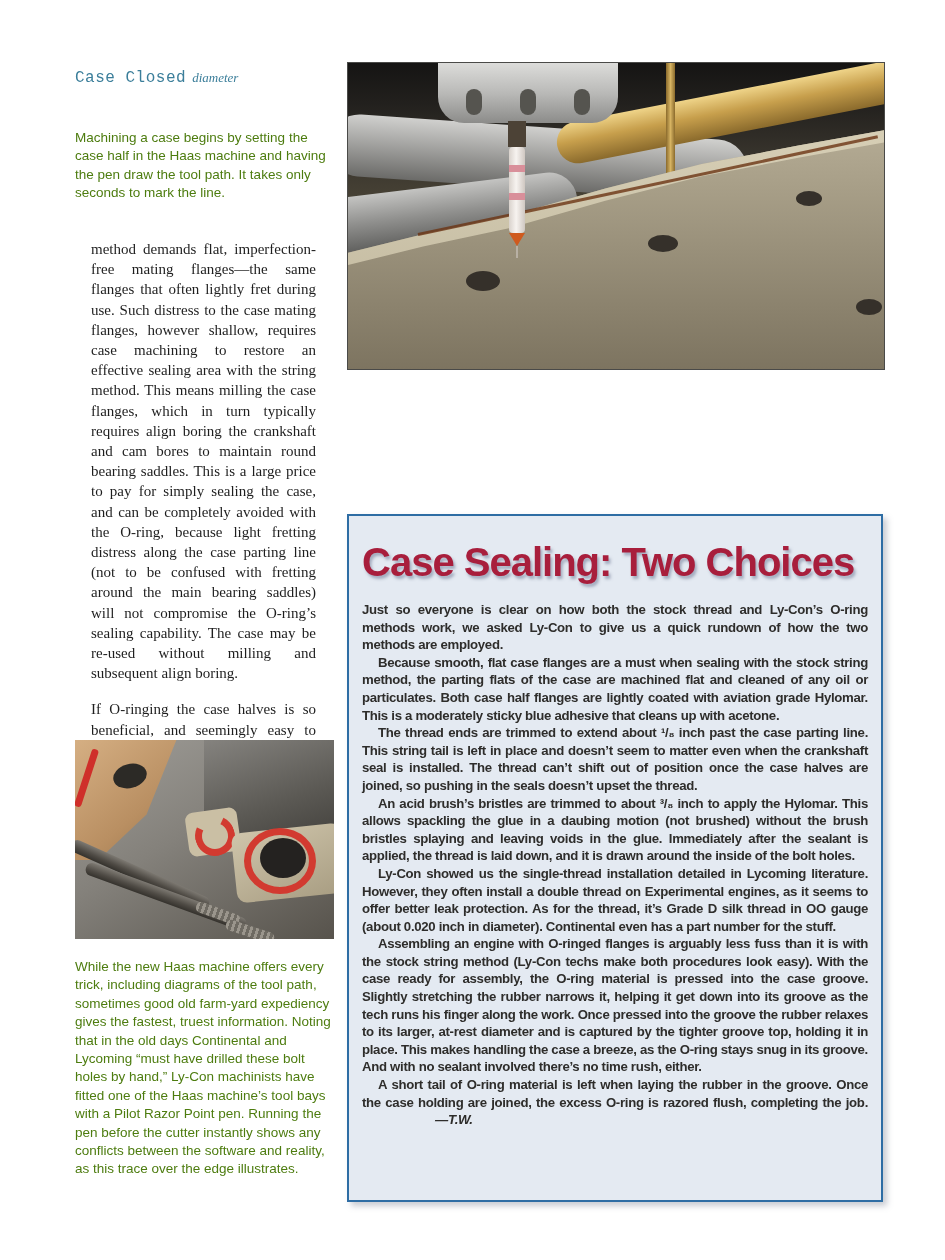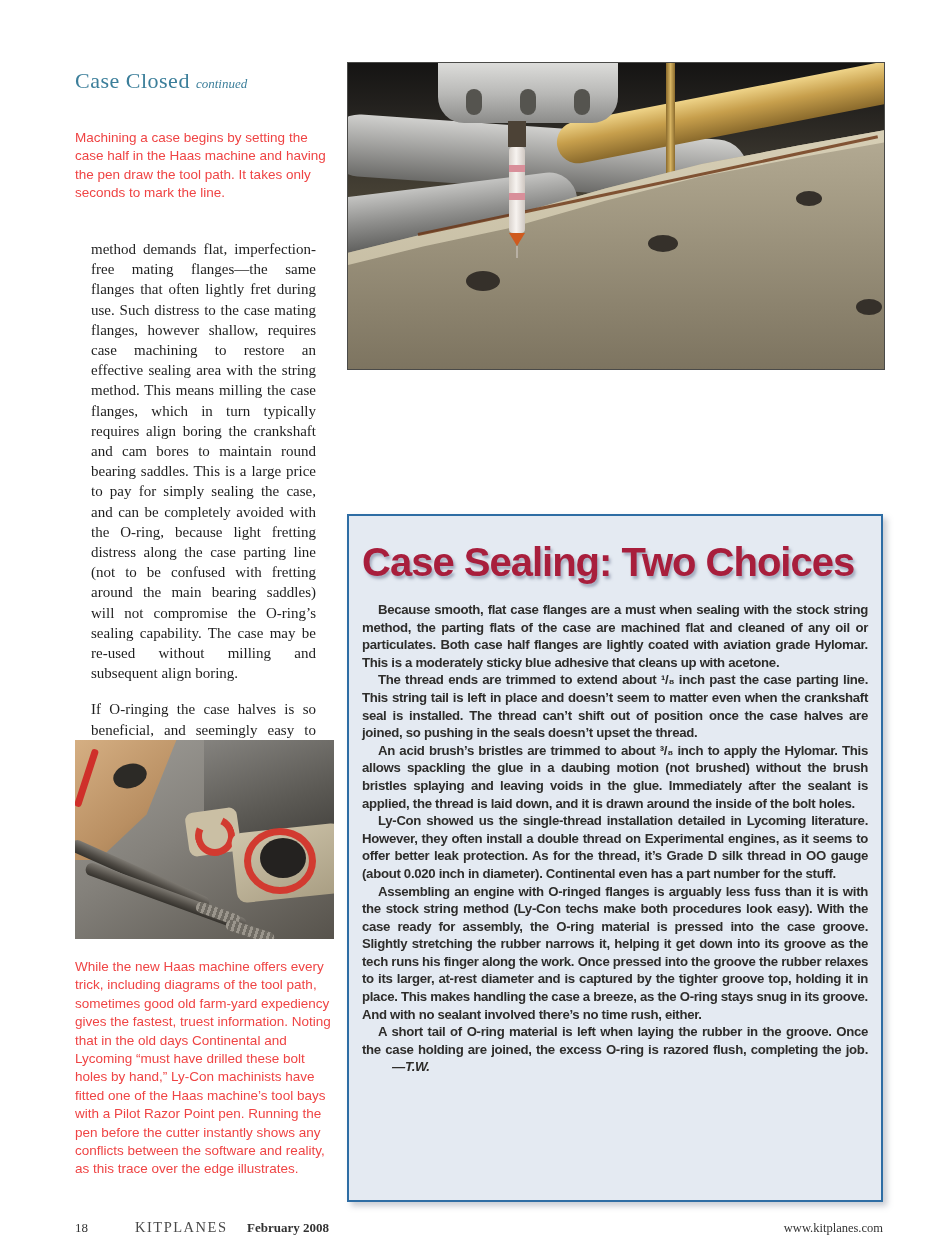--- a/index.html
+++ b/index.html
@@ -2,26 +2,26 @@
 <html><head>
 <meta charset="utf-8">
 <style>
   html,body{margin:0;padding:0;background:#ffffff;}
   .page{
     position:relative;width:945px;height:1260px;background:#ffffff;
     font-family:"Liberation Serif",serif;color:#222;overflow:hidden;
   }
   
   .kicker{position:absolute;left:75px;top:68px;color:#3b7e9a;}
-  .kicker .title{font-family:Liberation Serif, serif;font-size:22px;letter-spacing:.5px;}
+  .kicker .title{font-family:Liberation Mono, monospace;font-size:16px;letter-spacing:.5px;}
   .kicker .cont{font-style:italic;font-size:13px;margin-left:6px;}
   
   .caption{
     position:absolute;font-family:"Liberation Sans",sans-serif;
-    color:#ef4444;font-size:13.5px;line-height:18.4px;font-weight:normal;
+    color:#4d7c0f;font-size:13.5px;line-height:18.4px;font-weight:normal;
   }
   .caption-top{left:75px;top:129px;width:252px;}
   .caption-bottom{left:75px;top:958px;width:260px;}
   
   .bodycol{
     position:absolute;font-size:15px;line-height:20.2px;text-align:justify;
     color:#1e1e1e;
   }
   .col-left{left:75px;top:223px;width:257px;}
   .col-mid{left:347px;top:378px;width:257px;}
@@ -99,35 +99,35 @@
     font-family:"Liberation Sans",sans-serif;font-weight:bold;font-size:40px;letter-spacing:-1px;
     color:#a81e3c;text-align:left;margin:14px 0 16px 0;
     text-shadow:2px 3px 3px rgba(100,110,140,.5);
   }
   .sidebar-text{
     font-family:"Liberation Sans",sans-serif;font-weight:bold;font-size:13.2px;
     letter-spacing:-0.3px;line-height:17.6px;color:#2e2d2b;text-align:justify;
   }
   .sidebar-text p{margin:0;}
   .sidebar-text p.ind{text-indent:16px;}
-  .attribution{font-style:italic;margin-left:30px;}
+  .attribution{font-style:italic;margin-left:73px;}
   
   .footer{position:absolute;left:0;top:1216px;width:945px;height:30px;font-size:13px;color:#333;}
   .footer .pnum{position:absolute;left:75px;top:4px;}
   .footer .mag{position:absolute;left:135px;top:3px;font-size:14.5px;letter-spacing:1.5px;color:#4a4a4a;}
   .footer .issue{position:absolute;left:247px;top:4px;font-weight:bold;}
   .footer .site{position:absolute;right:62px;top:5px;font-size:12.5px;}
 </style>
 </head>
 <body>
 
 <div class="page">
 
   <div class="kicker">
-    <span class="title">Case Closed</span><span class="cont">continued</span>
+    <span class="title">Case Closed</span><span class="cont">diameter</span>
   </div>
 
   <div class="caption caption-top">Machining a case begins by setting the case half in the Haas machine and having the pen draw the tool path. It takes only seconds to mark the line.</div>
 
   <div class="photo1">
     <div class="gray-tube1"></div>
     <div class="gray-tube2"></div>
     <div class="gold-tube"></div>
     <div class="gold-rod"></div>
     <div class="case-body"></div>
@@ -154,20 +154,21 @@
   <div class="bodycol col-left">
     <p>method demands flat, imperfection-free mating flanges—the same flanges that often lightly fret during use. Such distress to the case mating flanges, however shallow, requires case machining to restore an effective sealing area with the string method. This means milling the case flanges, which in turn typically requires align boring the crankshaft and cam bores to maintain round bearing saddles. This is a large price to pay for simply sealing the case, and can be completely avoided with the O-ring, because light fretting distress along the case parting line (not to be confused with fretting around the main bearing saddles) will not compromise the O-ring’s sealing capability. The case may be re-used without milling and subsequent align boring.</p>
     <p>If O-ringing the case halves is so beneficial, and seemingly easy to execute, how apply it hasn’t been around for years?</p>
   </div>
 
 
 
   <div class="sidebar">
     <div class="sidebar-title">Case Sealing: Two Choices</div>
     <div class="sidebar-text">
+      <p>Just so everyone is clear on how both the stock thread and Ly-Con’s O-ring methods work, we asked Ly-Con to give us a quick rundown of how the two methods are employed.</p>
       <p class="ind">Because smooth, flat case flanges are a must when sealing with the stock string method, the parting flats of the case are machined flat and cleaned of any oil or particulates. Both case half flanges are lightly coated with aviation grade Hylomar. This is a moderately sticky blue adhesive that cleans up with acetone.</p>
       <p class="ind">The thread ends are trimmed to extend about ¹/₈ inch past the case parting line. This string tail is left in place and doesn’t seem to matter even when the crankshaft seal is installed. The thread can’t shift out of position once the case halves are joined, so pushing in the seals doesn’t upset the thread.</p>
       <p class="ind">An acid brush’s bristles are trimmed to about ³/₈ inch to apply the Hylomar. This allows spackling the glue in a daubing motion (not brushed) without the brush bristles splaying and leaving voids in the glue. Immediately after the sealant is applied, the thread is laid down, and it is drawn around the inside of the bolt holes.</p>
       <p class="ind">Ly-Con showed us the single-thread installation detailed in Lycoming literature. However, they often install a double thread on Experimental engines, as it seems to offer better leak protection. As for the thread, it’s Grade D silk thread in OO gauge (about 0.020 inch in diameter). Continental even has a part number for the stuff.</p>
       <p class="ind">Assembling an engine with O-ringed flanges is arguably less fuss than it is with the stock string method (Ly-Con techs make both procedures look easy). With the case ready for assembly, the O-ring material is pressed into the case groove. Slightly stretching the rubber narrows it, helping it get down into its groove as the tech runs his finger along the work. Once pressed into the groove the rubber relaxes to its larger, at-rest diameter and is captured by the tighter groove top, holding it in place. This makes handling the case a breeze, as the O-ring stays snug in its groove. And with no sealant involved there’s no time rush, either.</p>
       <p class="ind"><span>A short tail of O-ring material is left when laying the rubber in the groove. Once the case holding are joined, the excess O-ring is razored flush, completing the job.</span><span class="attribution">—T.W.</span></p>
     </div>
   </div>
 
   <div class="photo2">
@@ -181,20 +182,14 @@
     <div class="red-ring"></div>
     <div class="hole-big"></div>
     <div class="stud" style="left:-10px;top:128px;width:150px;transform:rotate(24deg);"></div>
     <div class="stud" style="left:6px;top:150px;width:170px;transform:rotate(20deg);"></div>
     <div class="stud-tip" style="left:120px;top:168px;width:46px;transform:rotate(20deg);"></div>
     <div class="stud-tip" style="left:150px;top:186px;width:50px;transform:rotate(18deg);"></div>
   </div>
 
   <div class="caption caption-bottom">While the new Haas machine offers every trick, including diagrams of the tool path, sometimes good old farm-yard expediency gives the fastest, truest information. Noting that in the old days Continental and Lycoming “must have drilled these bolt holes by hand,” Ly-Con machinists have fitted one of the Haas machine’s tool bays with a Pilot Razor Point pen. Running the pen before the cutter instantly shows any conflicts between the software and reality, as this trace over the edge illustrates.</div>
 
-  <div class="footer">
-    <span class="pnum">18</span>
-    <span class="mag">KITPLANES</span>
-    <span class="issue">February 2008</span>
-    <span class="site">www.kitplanes.com</span>
-  </div>
 
 </div>
 
 </body></html>

